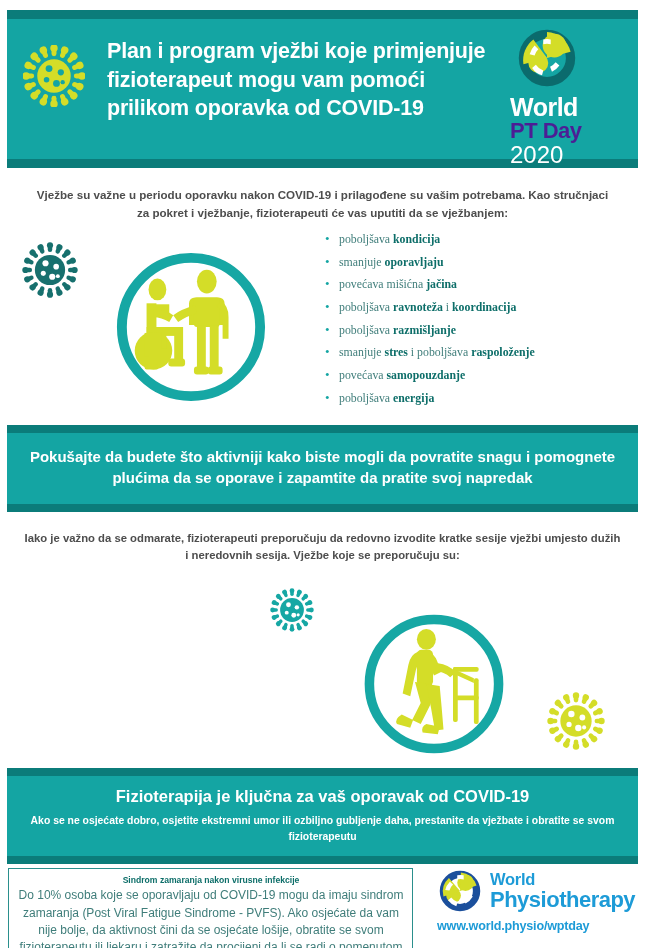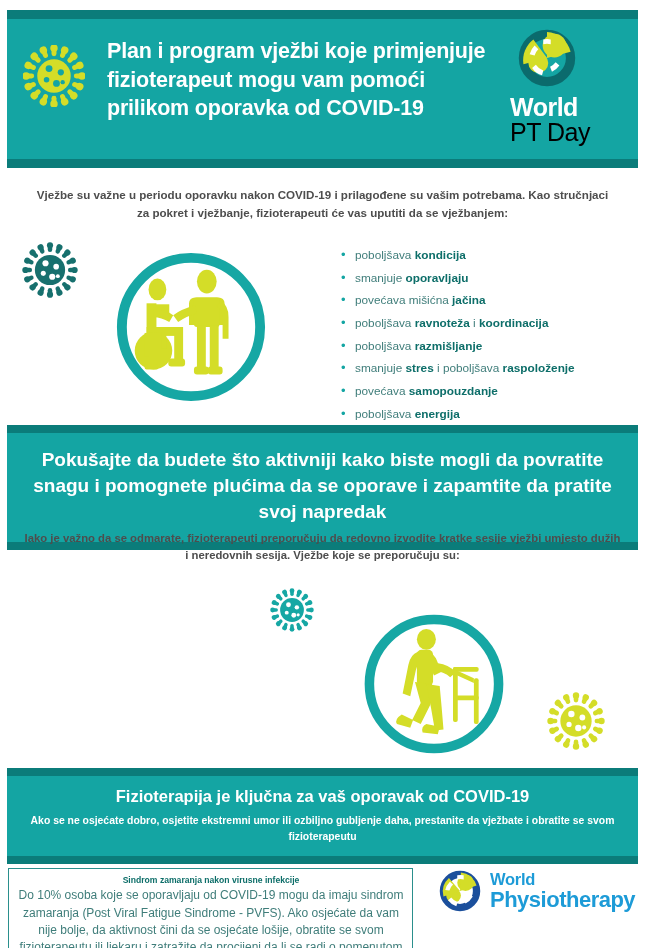--- a/index.html
+++ b/index.html
@@ -30,55 +30,55 @@
     font-size:21.5px;
     font-weight:bold;
     line-height:1.33;
     letter-spacing:-0.2px;
   }
   .wptlogo{
     position:absolute;right:16px;top:8px;width:112px;text-align:left;
   }
   .wptlogo .mark{width:62px;height:62px;margin-left:6px;}
   .wptlogo .l1{color:#fff;font-size:25px;font-weight:bold;line-height:0.98;margin-top:2px;letter-spacing:-0.5px;}
-  .wptlogo .l2{color:#000000;font-size:25px;font-weight:normal;line-height:1.0;letter-spacing:-0.5px;}
+  .wptlogo .l2{color:#4c1d95;font-size:22px;font-weight:bold;line-height:1.0;letter-spacing:-0.5px;}
   .wptlogo .l3{color:#fff;font-size:24px;font-weight:300;line-height:1.05;letter-spacing:0px;}
 
   
   .intro{
     position:absolute;left:30px;top:186px;width:585px;
     text-align:center;color:#4d4d4d;
     font-size:11.6px;font-weight:bold;line-height:1.52;
   }
   .s1-virus{position:absolute;left:22px;top:242px;width:56px;height:56px;}
   .s1-circle{position:absolute;left:112px;top:248px;width:158px;height:158px;}
   .s1-list{position:absolute;left:325px;top:232px;width:300px;}
   .blist li{
     list-style:none;
     position:relative;
     padding-left:14px;
     margin:0 0 8.5px 0;
     font-size:11.8px;
     color:#3f7d7a;
     line-height:1.2;
   }
-  .blist{margin:16px;padding:0;}
+  .blist{margin:0;padding:0;font-family:Liberation Serif, serif;}
   .blist li:before{
     content:"\2022";
     position:absolute;left:0;top:-1px;color:#14a5a3;font-size:13px;
   }
   .blist b{color:#0d6e69;font-weight:bold;}
 
   
   .banner1{position:absolute;left:7px;top:425px;width:631px;}
   .banner1 .bar-dark{height:8px;}
   .banner1 .body{
     background:#14a5a3;padding:14px 22px 16px 22px;
     color:#fff;text-align:center;
-    font-size:19px;font-weight:bold;line-height:1.38;
+    font-size:15px;font-weight:bold;line-height:1.38;
   }
 
   
   .mid-text{
     position:absolute;left:22px;top:530px;width:601px;
     text-align:center;color:#4d4d4d;
     font-size:11.3px;font-weight:bold;line-height:1.5;
   }
   .s2-list{position:absolute;left:100px;top:572px;width:230px;}
   .s2-virus-small{position:absolute;left:270px;top:588px;width:44px;height:44px;}
@@ -189,20 +189,21 @@
           <path d="M50 50 L12 60 A42 42 0 0 1 28 20 Z" fill="#d4dd28"></path>
           <circle cx="62" cy="30" r="19" fill="#d4dd28"></circle>
           <circle cx="36" cy="58" r="16" fill="#d4dd28"></circle>
           <path d="M50 50 m-6 -30 a30 30 0 0 1 12 0 l0 8 a22 22 0 0 0 -12 0 z" fill="#ffffff"></path>
           <path d="M22 44 a30 30 0 0 1 8 -14 l6 6 a22 22 0 0 0 -6 10 z" fill="#ffffff"></path>
           <path d="M70 62 a30 30 0 0 1 -12 10 l-3 -8 a22 22 0 0 0 9 -7 z" fill="#ffffff"></path>
           <path d="M26 66 a30 30 0 0 0 16 12 l2 -8 a22 22 0 0 1 -12 -9 z" fill="#ffffff"></path>
         </svg>
         <div class="l1">World</div>
         <div class="l2">PT Day</div>
+        <div class="l3">2020</div>
       </div>
     </div>
     <div class="bar-dark"></div>
   </div>
 
   <div class="intro">Vježbe su važne u periodu oporavku nakon COVID-19 i prilagođene su vašim potrebama. Kao stručnjaci za pokret i vježbanje, fizioterapeuti će vas uputiti da se vježbanjem:</div>
 
   <svg class="s1-virus" viewBox="0 0 100 100">
     <g fill="#17706e">
       <circle cx="50" cy="50" r="27"></circle>
@@ -462,15 +463,16 @@
         <path d="M44 16 a36 36 0 0 1 14 0 l0 9 a27 27 0 0 0 -14 0 z" fill="#ffffff"></path>
         <path d="M18 48 a36 36 0 0 1 10 -18 l7 6 a27 27 0 0 0 -8 13 z" fill="#ffffff"></path>
         <path d="M78 62 a36 36 0 0 1 -16 15 l-4 -8 a27 27 0 0 0 12 -11 z" fill="#ffffff"></path>
         <path d="M24 70 a36 36 0 0 0 18 13 l3 -9 a27 27 0 0 1 -14 -10 z" fill="#ffffff"></path>
       </svg>
       <div class="txt">
         <div class="t1">World</div>
         <div class="t2">Physiotherapy</div>
       </div>
     </div>
+    <div class="url">www.world.physio/wptday</div>
   </div>
 
 </div>
 
 </body></html>

